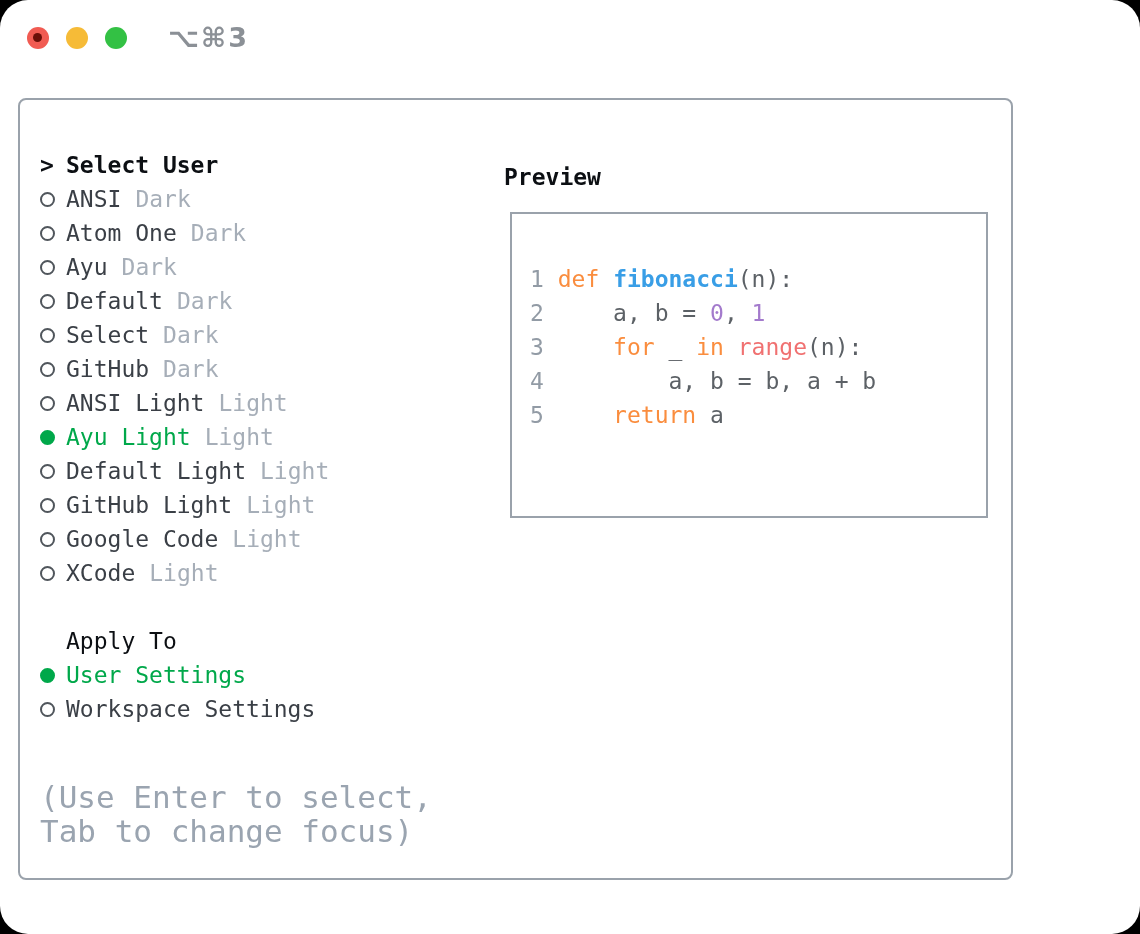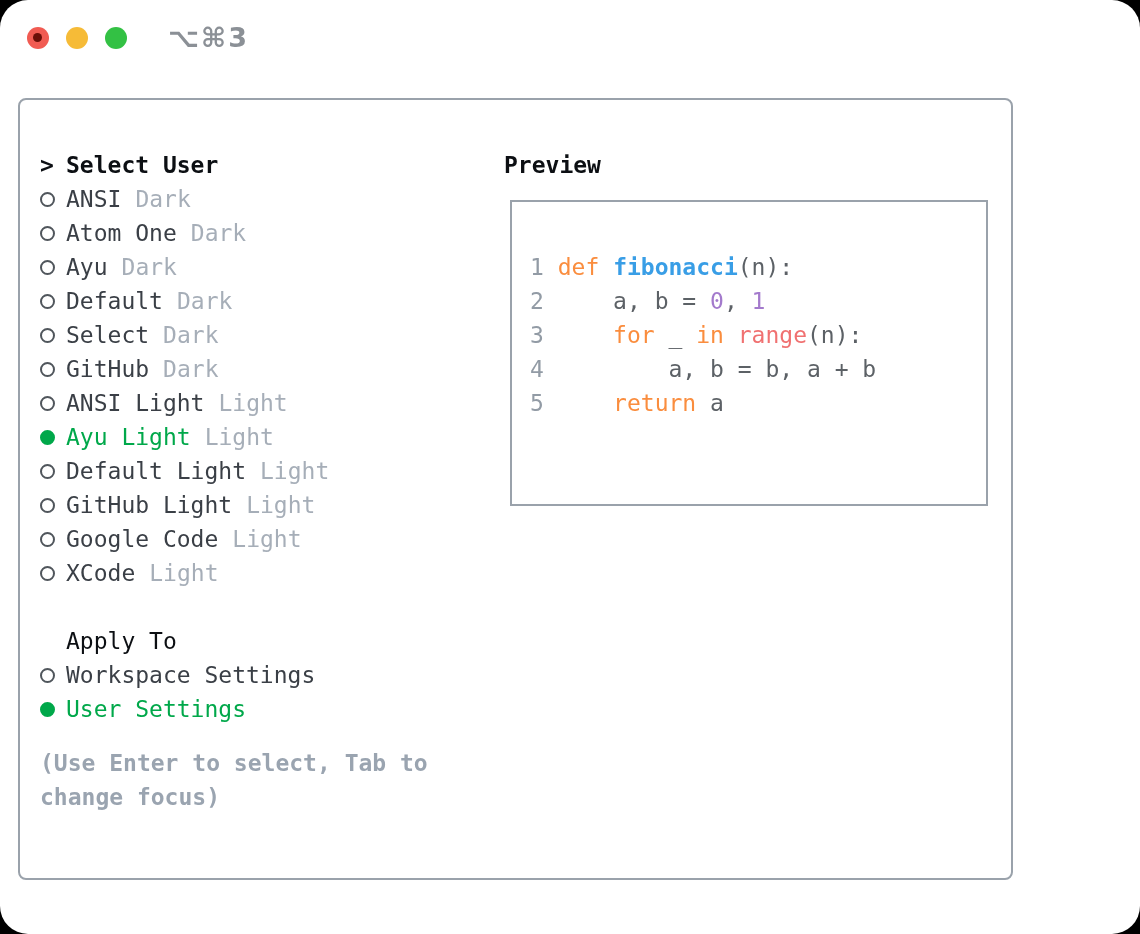--- a/index.html
+++ b/index.html
@@ -52,24 +52,24 @@
   .prefix{font-weight:bold;color:var(--header-text);}
   .hdr{font-weight:bold;color:var(--header-text);}
   .circle{width:15px;height:15px;border-radius:50%;border:2px solid var(--circle-stroke);
           box-sizing:border-box;}
   .circle.selected{background:var(--accent-green);border-color:var(--accent-green);}
   .item-name{color:var(--text);text-align:right;}
   .item-name.selected{color:var(--accent-green);}
   .item-tag{color:var(--muted);margin-left:14px;text-align:center;}
   .apply-hdr{color:var(--header-text);}
   .spacer{height:34px;}
-  .hint{margin-top:20px;width:420px;color:var(--hint);font-size:23px;line-height:34px;font-weight:bold;}
+  .hint{margin-top:54px;width:420px;color:var(--hint);font-size:31px;line-height:34px;}
 
   
-  .right-col{position:absolute;left:484px;top:48px;width:500px;font-size:23px;}
+  .right-col{position:absolute;left:484px;top:60px;width:500px;font-size:23px;}
   .preview-header{height:34px;line-height:34px;font-weight:bold;color:var(--header-text);}
   .preview-box{margin-top:18px;margin-left:6px;width:478px;box-sizing:border-box;
                border:2px solid var(--border);background:#fff;
                padding:48px 14px 50px 18px;}
   .code-line{height:34px;line-height:34px;white-space:pre;font-size:23px;}
   .blank-line{height:34px;}
   .tok-ln{color:var(--code-linenum);}
   .tok-plain{color:var(--code-plain);}
   .tok-kw{color:var(--code-keyword);}
   .tok-fn{color:var(--code-function);font-weight:bold;}
@@ -111,22 +111,22 @@
           <div class="row"><span class="marker"><span class="circle"></span></span><span class="item-name">Default Light</span><span class="item-tag">Light</span></div>
           <div class="row"><span class="marker"><span class="circle"></span></span><span class="item-name">GitHub Light</span><span class="item-tag">Light</span></div>
           <div class="row"><span class="marker"><span class="circle"></span></span><span class="item-name">Google Code</span><span class="item-tag">Light</span></div>
           <div class="row"><span class="marker"><span class="circle"></span></span><span class="item-name">XCode</span><span class="item-tag">Light</span></div>
         </div>
       <div class="spacer"></div>
       <div class="row">
         <span class="marker"></span><span class="apply-hdr">Apply To</span>
       </div>
       <div id="apply-list">
+          <div class="row"><span class="marker"><span class="circle selected"></span></span><span class="item-name selected">User Settings</span></div>
           <div class="row"><span class="marker"><span class="circle"></span></span><span class="item-name">Workspace Settings</span></div>
-          <div class="row"><span class="marker"><span class="circle selected"></span></span><span class="item-name selected">User Settings</span></div>
         </div>
       <div class="hint">(Use Enter to select, Tab to change focus)</div>
     </div>
 
     <div class="right-col">
       <div class="preview-header">Preview</div>
       <div class="preview-box">
         <div id="code-block">
             <div class="code-line"><span class="tok-ln">1</span><span class="tok-plain"> </span><span class="tok-kw">def</span><span class="tok-plain"> </span><span class="tok-fn">fibonacci</span><span class="tok-plain">(n):</span></div>
             <div class="code-line"><span class="tok-ln">2</span><span class="tok-plain">     a, b = </span><span class="tok-num">0</span><span class="tok-plain">, </span><span class="tok-num">1</span></div>

